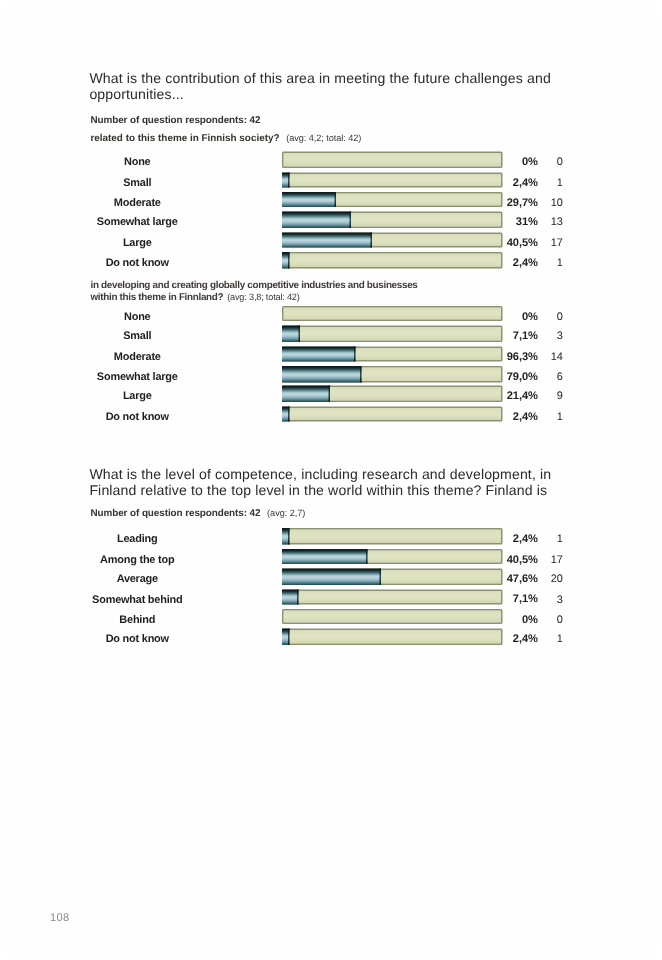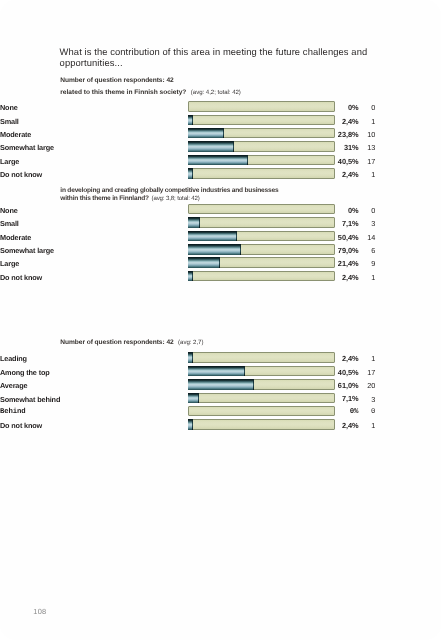--- a/index.html
+++ b/index.html
@@ -16,21 +16,21 @@
   .chart-head .meta{font-size:6.1px;font-weight:400;margin-left:2.6px;color:#3a3737;letter-spacing:-0.035px;}
   .chart-head2{position:absolute;left:60.3px;width:290px;font-size:6.6px;line-height:8px;color:#403b38;white-space:nowrap;}
   .chart-head2 .pl1{font-weight:600;letter-spacing:-0.21px;}
   .chart-head2 .pl2{white-space:nowrap;}
   .chart-head2 .prompt2{letter-spacing:-0.21px;}
   .chart-head2 .prompt2{font-weight:600;}
   .chart-head2 .meta{font-size:6.1px;font-weight:400;margin-left:2.6px;color:#3a3737;letter-spacing:-0.12px;}
 
   .chart{position:absolute;left:0;top:0;width:441px;}
   .row{position:absolute;left:0;width:441px;height:13.4px;}
-  .lbl{position:absolute;left:0;width:183px;top:4.6px;font-size:7.3px;line-height:7px;text-align:left;color:#201d1d;white-space:nowrap;font-weight:700;letter-spacing:-0.15px;}
+  .lbl{position:absolute;left:0;width:183px;top:4.6px;font-size:7.3px;line-height:7px;text-align:center;color:#201d1d;white-space:nowrap;font-weight:700;letter-spacing:-0.15px;}
   .track{position:absolute;left:188px;top:1.6px;width:146.5px;height:10.4px;box-sizing:border-box;border:1px solid #8b9272;border-radius:1px;
     background:linear-gradient(to bottom,#d8dcb6 0%,#dee1c0 22%,#e0e3c3 48%,#dcdfbd 72%,#d2d6b0 100%);}
   .fill{position:absolute;left:-1px;top:-1px;bottom:-1px;
     background:linear-gradient(to bottom,
       #0b1a1d 0%,
       #0c1e22 7%,
       #1c383b 15%,
       #3b6167 23%,
       #5c858a 30%,
       #86adb4 37%,
@@ -79,21 +79,21 @@
         <div class="pct">2,4%</div>
         <div class="cnt">1</div>
       </div>
       <div class="row" style="top: 26.7px;">
         <div class="lbl">Moderate</div>
         <div class="track">
           <div class="fill" style="width: 35.691px;">
             <span class="cap"></span>
           </div>
         </div>
-        <div class="pct">23,8%</div>
+        <div class="pct">29,7%</div>
         <div class="cnt">10</div>
       </div>
       <div class="row" style="top: 40.05px;">
         <div class="lbl">Somewhat large</div>
         <div class="track">
           <div class="fill" style="width: 46.095px;">
             <span class="cap"></span>
           </div>
         </div>
         <div class="pct">31%</div>
@@ -143,21 +143,21 @@
         <div class="pct">7,1%</div>
         <div class="cnt">3</div>
       </div>
       <div class="row" style="top: 26.7px;">
         <div class="lbl">Moderate</div>
         <div class="track">
           <div class="fill" style="width: 49.4185px;">
             <span class="cap"></span>
           </div>
         </div>
-        <div class="pct">50,4%</div>
+        <div class="pct">96,3%</div>
         <div class="cnt">14</div>
       </div>
       <div class="row" style="top: 40.05px;">
         <div class="lbl">Somewhat large</div>
         <div class="track">
           <div class="fill" style="width: 52.8865px;">
             <span class="cap"></span>
           </div>
         </div>
         <div class="pct">79,0%</div>
@@ -178,20 +178,21 @@
         <div class="track">
           <div class="fill" style="width: 4.768px;">
             <span class="cap"></span>
           </div>
         </div>
         <div class="pct">2,4%</div>
         <div class="cnt">1</div>
       </div>
     </div>
 
+  <div class="q-title" style="top:311.2px;">What is the level of competence, including research and development, in Finland relative to the top level in the world within this theme? Finland is</div>
 
   <div class="chart-head" style="top:339px;">
     <span class="sub-inline">Number of question respondents: 42</span>
     <span class="meta">(avg: 2,7)</span>
   </div>
 
   <div class="chart" style="top:350.9px;">
       <div class="row" style="top: 0px; text-decoration: underline;">
         <div class="lbl">Leading</div>
         <div class="track">
@@ -212,34 +213,34 @@
         <div class="pct">40,5%</div>
         <div class="cnt">17</div>
       </div>
       <div class="row" style="top: 26.7px;">
         <div class="lbl">Average</div>
         <div class="track">
           <div class="fill" style="width: 66.1887px;">
             <span class="cap"></span>
           </div>
         </div>
-        <div class="pct">61,0%</div>
+        <div class="pct">47,6%</div>
         <div class="cnt">20</div>
       </div>
       <div class="row" style="top: 40.05px;">
         <div class="lbl">Somewhat behind</div>
         <div class="track">
           <div class="fill" style="width: 10.9788px;">
             <span class="cap"></span>
           </div>
         </div>
         <div class="pct">7,1%</div>
         <div class="cnt">3</div>
       </div>
-      <div class="row" style="top: 53.4px; font-family: Liberation Mono, monospace;">
+      <div class="row" style="top: 53.4px;">
         <div class="lbl">Behind</div>
         <div class="track"></div>
         <div class="pct">0%</div>
         <div class="cnt">0</div>
       </div>
       <div class="row" style="top: 66.75px;">
         <div class="lbl">Do not know</div>
         <div class="track">
           <div class="fill" style="width: 4.5717px;">
             <span class="cap"></span>

